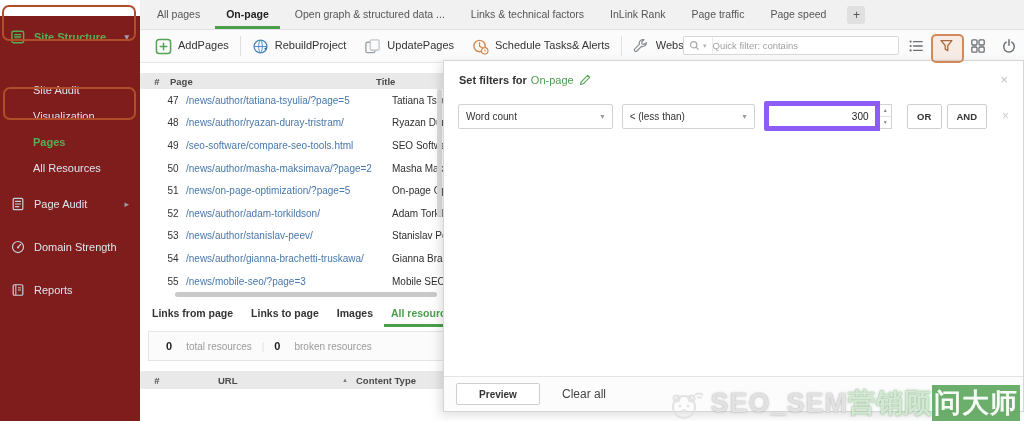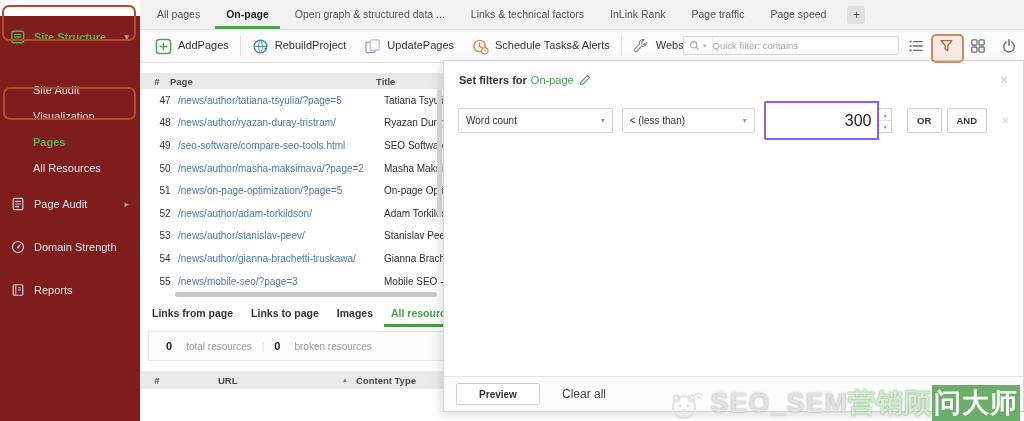--- a/index.html
+++ b/index.html
@@ -31,21 +31,21 @@
   .qf-left{display:flex;align-items:center;gap:3px;padding:0 5px;border-right:1px solid #ececec;height:100%;}
   .qf-chevron{font-size:7px;color:#b5b5b5;}
   .qf-text{white-space:nowrap;}
   .tb-icons{position:absolute;left:768px;top:8px;display:flex;gap:15px;}
   .ticon{width:16px;height:16px;display:inline-flex;cursor:pointer;}
   
   .pages-table{position:absolute;left:0;top:73px;width:303px;}
   .pt-head{height:16px;background:#e9e9e9;display:grid;grid-template-columns:26px 206px 1fr;align-items:center;
     font-size:9.5px;font-weight:bold;color:#4a4a4a;padding-left:4px;}
   .pt-head .c0{text-align:center;}
-  .pt-row{height:22.6px;display:grid;grid-template-columns:26px 206px 1fr;align-items:center;font-size:10px;padding-left:12px;}
+  .pt-row{height:22.6px;display:grid;grid-template-columns:26px 206px 1fr;align-items:center;font-size:10px;padding-left:20px;}
   .pt-row .c0{text-align:center;color:#333;}
   .pt-row .c1{color:#4878ad;white-space:nowrap;overflow:hidden;}
   .pt-row .c2{color:#2e2e2e;white-space:nowrap;}
   .hscroll{position:absolute;left:35px;top:292px;width:262px;height:5px;border-radius:3px;background:#c9c9c9;cursor:pointer;}
   .vscroll{position:absolute;left:297px;top:89px;width:5px;height:128px;border-radius:3px;background:#dedede;cursor:pointer;}
   
   .bottom-tabs{position:absolute;left:3px;top:302px;display:flex;}
   .btab{padding:0 9px;height:25px;line-height:23px;font-size:10.5px;font-weight:bold;color:#333;position:relative;white-space:nowrap;cursor:pointer;}
   .btab.active{color:#4a9e4c;}
   .btab.active::after{content:"";position:absolute;left:2px;right:2px;bottom:0;height:3px;background:#4a9e4c;}
@@ -65,22 +65,22 @@
   .fp-title{font-size:11px;font-weight:bold;color:#333;}
   .fp-target{font-size:11px;color:#4a9e4c;margin-left:4px;}
   .fp-pencil{margin-left:5px;display:inline-flex;cursor:pointer;}
   .fp-close{margin-left:auto;color:#c0c0c0;font-size:13px;line-height:1;cursor:pointer;}
   .fp-row{display:flex;align-items:center;margin:7px 14px 0;}
   .fp-select{height:25px;border:1px solid #d2d2d2;border-radius:2px;background:#fff;display:flex;align-items:center;
     padding:0 7px;font-size:10px;color:#333;cursor:pointer;box-sizing:border-box;}
   .fp-select .chv{margin-left:auto;color:#999;font-size:8px;}
   .fp-sel-field{width:163px;margin-right:9px;}
   .fp-sel-op{width:140px;margin-right:9px;}
-  .fp-num{width:122px;height:39px;border:2px solid #8b5cf6;border-radius:2px 0 0 2px;display:flex;align-items:center;
-    justify-content:flex-end;padding-right:6px;font-size:16px;color:#222;box-sizing:border-box;}
+  .fp-num{width:122px;height:30px;border:5px solid #8b5cf6;border-radius:2px 0 0 2px;display:flex;align-items:center;
+    justify-content:flex-end;padding-right:6px;font-size:10px;color:#222;box-sizing:border-box;}
   .fp-spin{width:13px;height:25px;border:1px solid #d2d2d2;border-left:none;box-sizing:border-box;display:flex;flex-direction:column;}
   .fp-spin span{flex:1;display:flex;align-items:center;justify-content:center;font-size:5px;color:#888;cursor:pointer;}
   .fp-spin span:first-child{border-bottom:1px solid #e2e2e2;}
   .fp-btn{height:25px;border:1px solid #cfcfcf;border-radius:2px;background:#fff;font-weight:bold;font-size:9.5px;color:#333;
     display:flex;align-items:center;justify-content:center;cursor:pointer;box-sizing:border-box;font-family:inherit;}
   .fp-or{width:36px;margin-left:15px;}
   .fp-and{width:42px;margin-left:5px;}
   .fp-x{margin-left:15px;color:#ccc;font-size:12px;cursor:pointer;}
   .fp-foot{position:absolute;left:0;right:0;bottom:0;height:34px;border-top:1px solid #e4e4e4;background:#fcfcfc;
     display:flex;align-items:center;padding-left:12px;gap:22px;}

